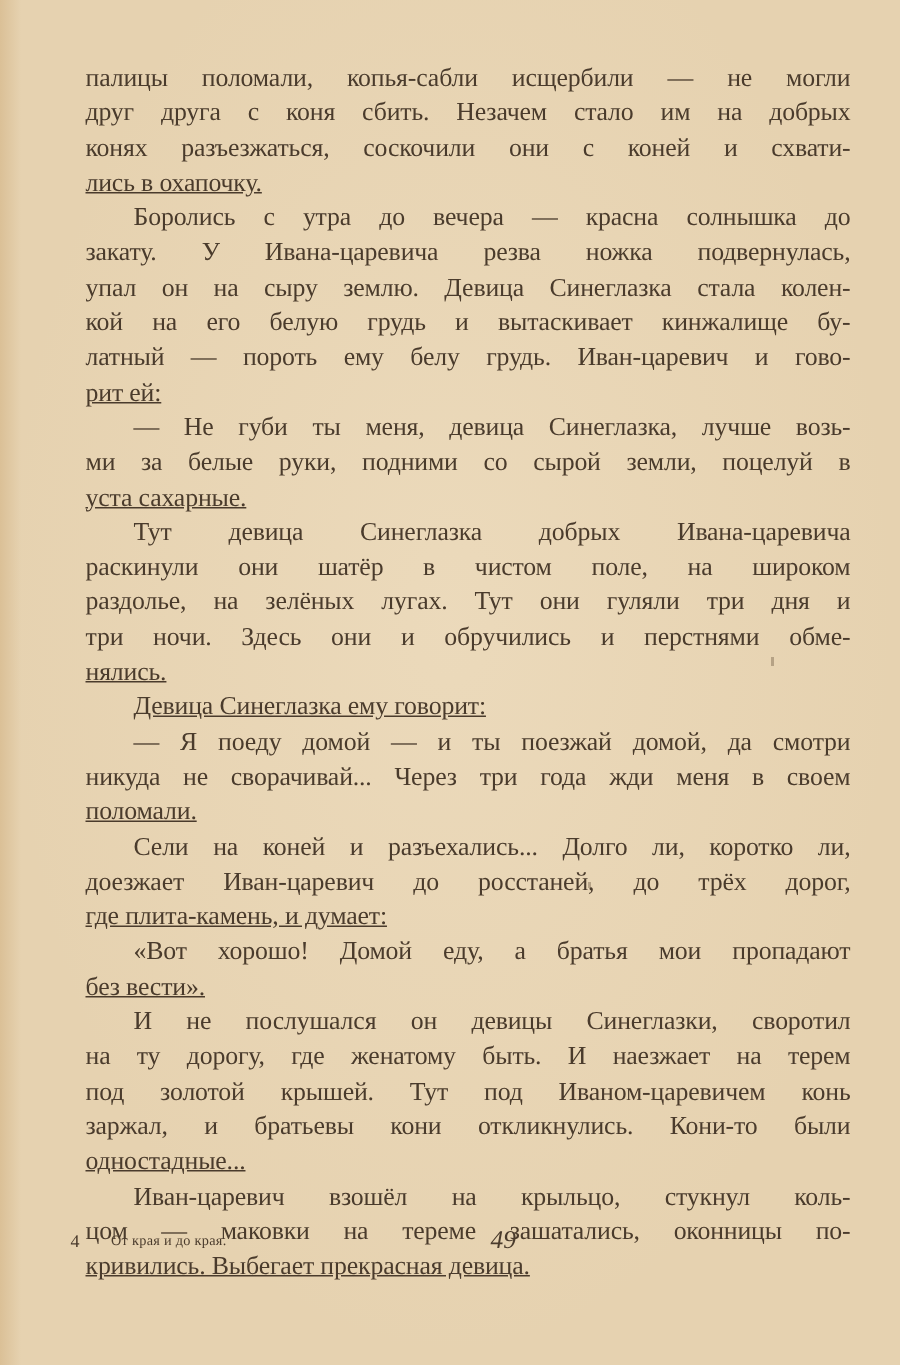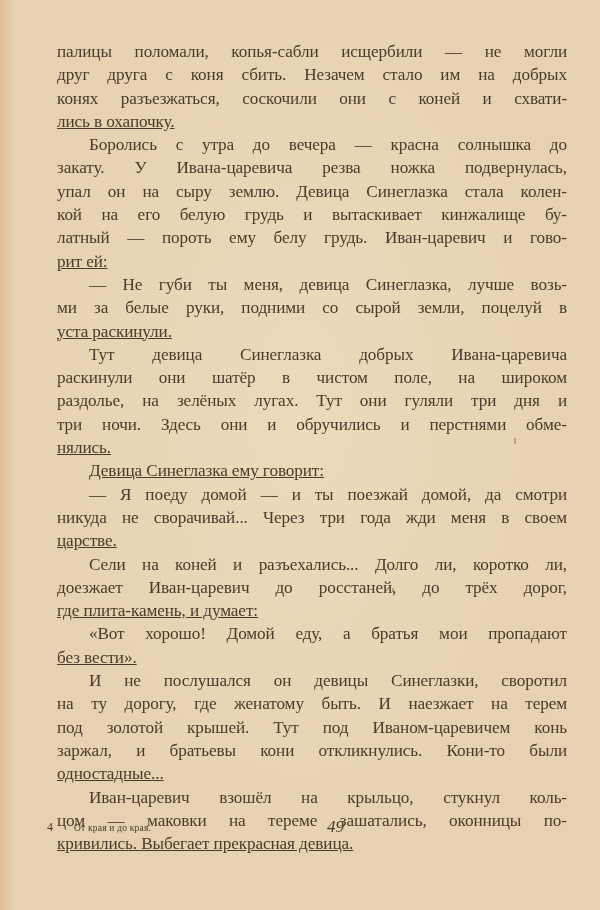--- a/index.html
+++ b/index.html
@@ -37,30 +37,30 @@
     <div class="line">конях разъезжаться, соскочили они с коней и схвати-</div>
     <div class="line last">лись в охапочку.</div>
     <div class="line indent">Боролись с утра до вечера — красна солнышка до</div>
     <div class="line">закату. У Ивана-царевича резва ножка подвернулась,</div>
     <div class="line">упал он на сыру землю. Девица Синеглазка стала колен-</div>
     <div class="line">кой на его белую грудь и вытаскивает кинжалище бу-</div>
     <div class="line">латный — пороть ему белу грудь. Иван-царевич и гово-</div>
     <div class="line last">рит ей:</div>
     <div class="line indent">— Не губи ты меня, девица Синеглазка, лучше возь-</div>
     <div class="line">ми за белые руки, подними со сырой земли, поцелуй в</div>
-    <div class="line last">уста раскинули.</div>
+    <div class="line last">уста сахарные.</div>
     <div class="line indent">Тут девица Синеглазка добрых Ивана-царевича</div>
     <div class="line">раскинули они шатёр в чистом поле, на широком</div>
     <div class="line">раздолье, на зелёных лугах. Тут они гуляли три дня и</div>
     <div class="line">три ночи. Здесь они и обручились и перстнями обме-</div>
     <div class="line last">нялись.</div>
     <div class="line indent last">Девица Синеглазка ему говорит:</div>
     <div class="line indent">— Я поеду домой — и ты поезжай домой, да смотри</div>
     <div class="line">никуда не сворачивай... Через три года жди меня в своем</div>
-    <div class="line last">царстве.</div>
+    <div class="line last">поломали.</div>
     <div class="line indent">Сели на коней и разъехались... Долго ли, коротко ли,</div>
     <div class="line">доезжает Иван-царевич до росстаней, до трёх дорог,</div>
     <div class="line last">где плита-камень, и думает:</div>
     <div class="line indent">«Вот хорошо! Домой еду, а братья мои пропадают</div>
     <div class="line last">без вести».</div>
     <div class="line indent">И не послушался он девицы Синеглазки, своротил</div>
     <div class="line">на ту дорогу, где женатому быть. И наезжает на терем</div>
     <div class="line">под золотой крышей. Тут под Иваном-царевичем конь</div>
     <div class="line">заржал, и братьевы кони откликнулись. Кони-то были</div>
     <div class="line last">одностадные...</div>

